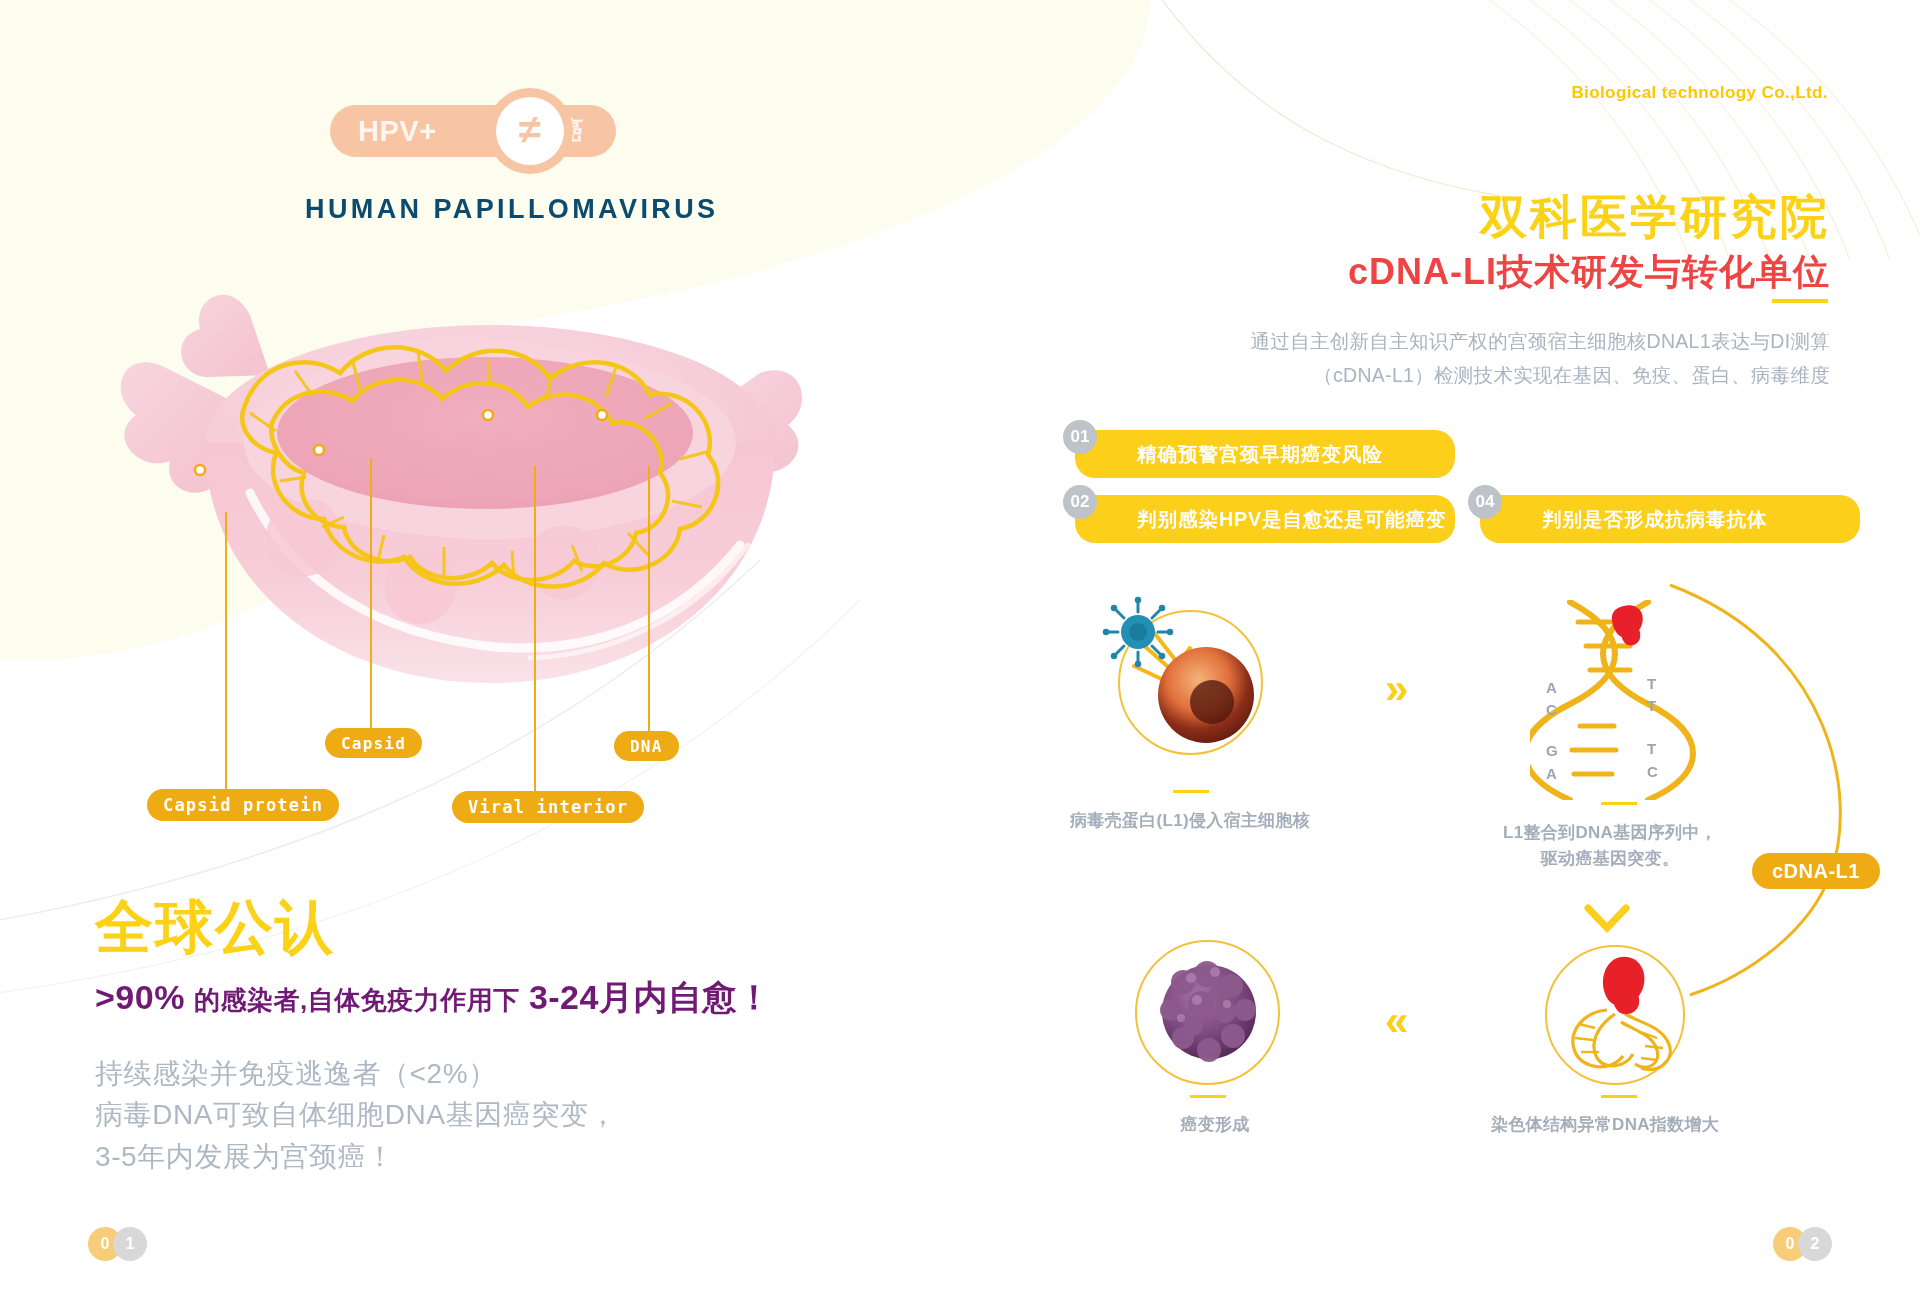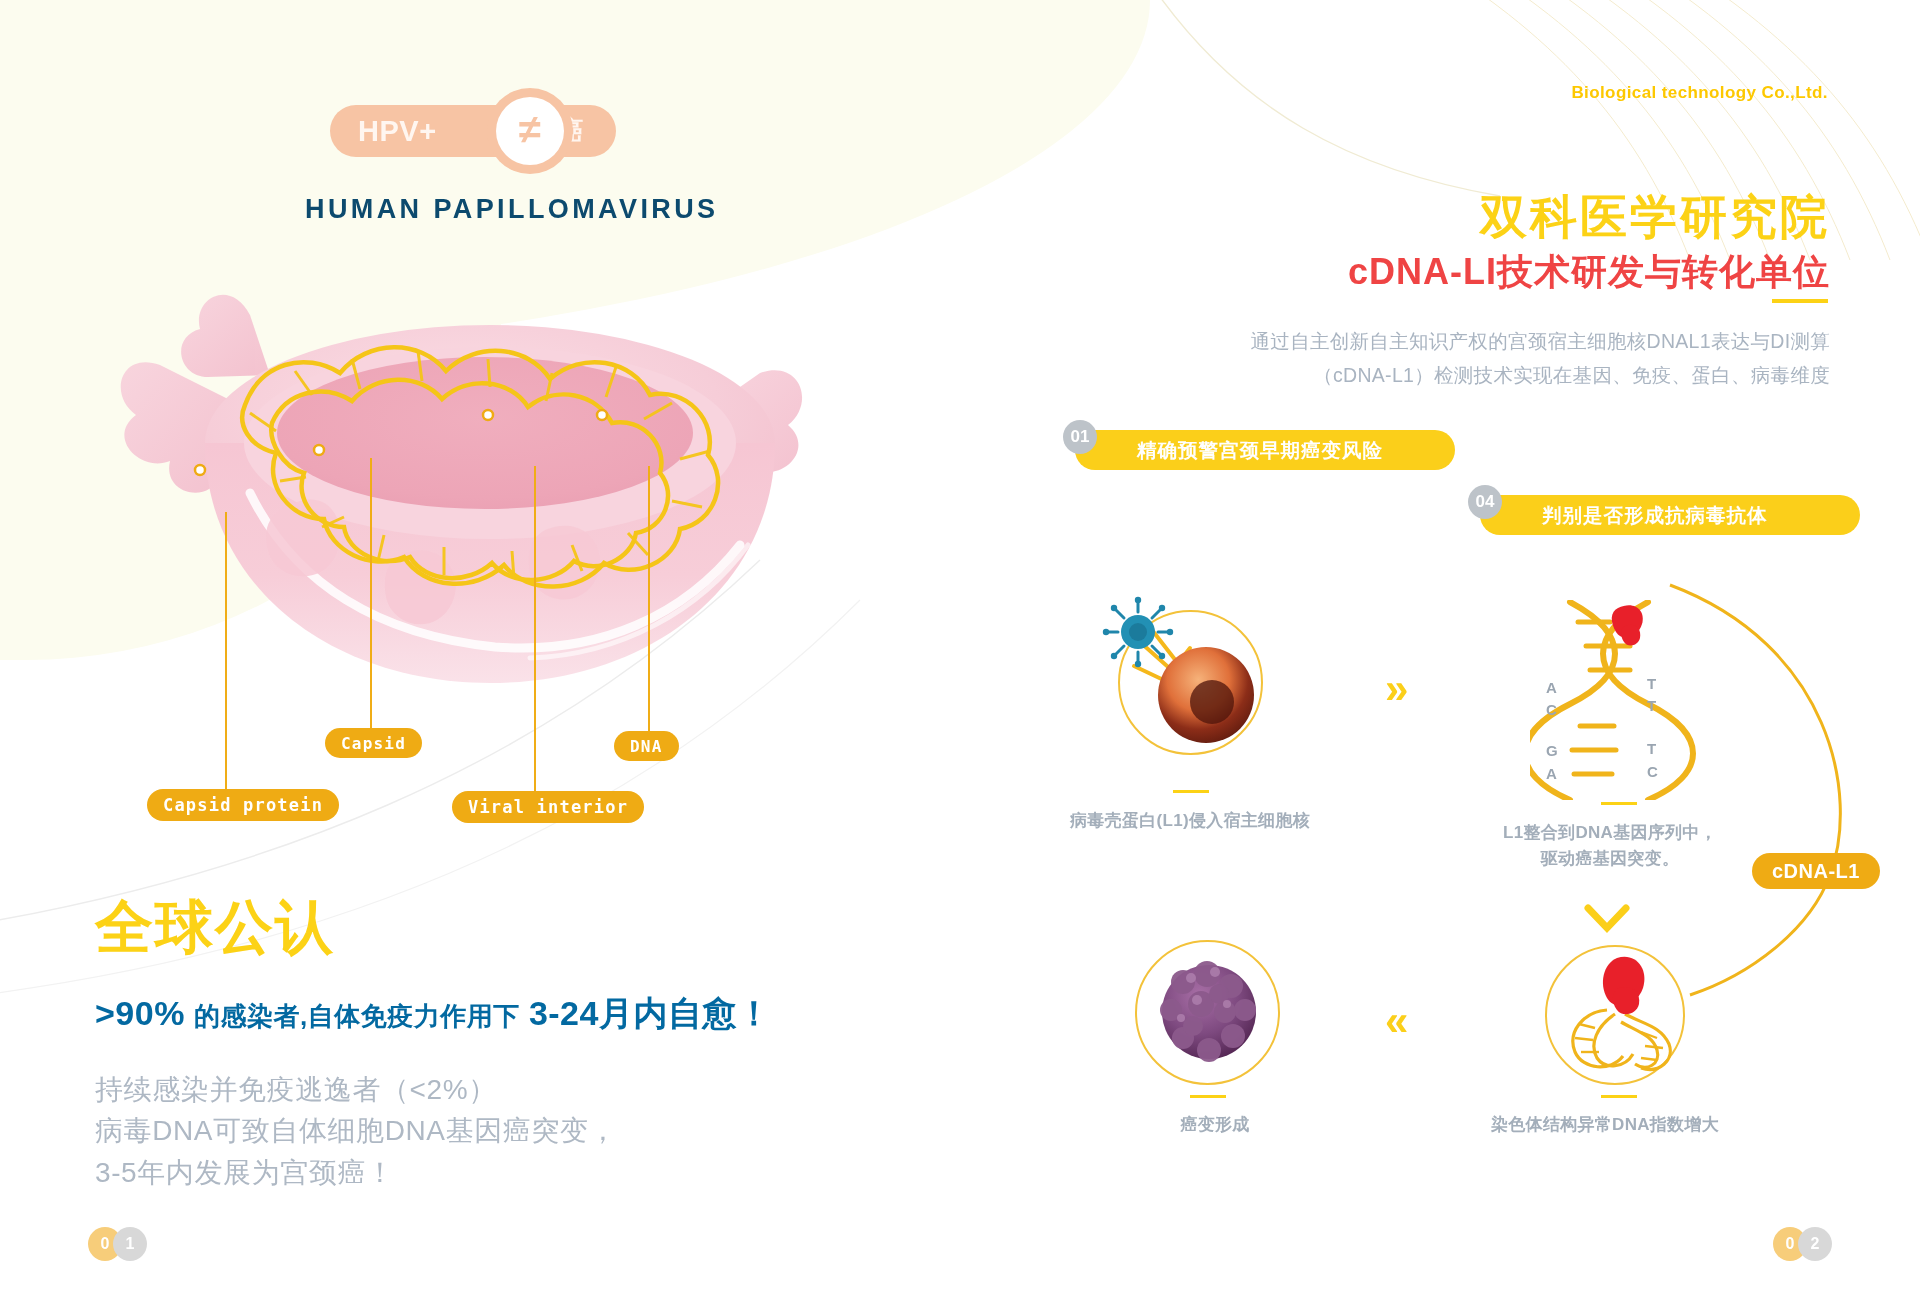--- a/index.html
+++ b/index.html
@@ -71,21 +71,21 @@
     font-family:"DejaVu Sans Mono", monospace; font-weight:bold;
   }
   .pill.sm { font-size:16px; height:30px; border-radius:15px;text-align:center; }
 
   
   .bl { position:absolute; left:95px; top:895px; z-index:4; }
   .bl-h1 {
     font-size:58px; font-weight:bold; color:#fcd216; letter-spacing:2px;
     line-height:1.1;
   }
-  .bl-h2 { margin-top:32px; font-size:31px; font-weight:bold; color:#0369a1; letter-spacing:.5px; white-space:nowrap; }
+  .bl-h2 { margin-top:16px; font-size:31px; font-weight:bold; color:#701a75; letter-spacing:.5px; white-space:nowrap; }
   .bl-h2 .big { font-size:34px; }
   .bl-h2 .mid { font-size:26px; }
   .bl-p {
     margin-top:32px; font-size:28px; font-weight:normal; color:#aeb8c4;
     line-height:1.48; letter-spacing:.6px;
   }
 
   
   .corp {
     position:absolute; right:92px; top:83px;
@@ -106,21 +106,21 @@
     background:#fcd216; z-index:5;
   }
   .r-desc {
     position:absolute; right:90px; top:325px; width:580px;
     text-align:right; font-size:19.5px; color:#a9b4c1; line-height:1.72;
     letter-spacing:.3px; z-index:5;
   }
 
   
   .feat {
-    position:absolute; height:40px; width:380px;
+    position:absolute; height:48px; width:380px;
     background:#fbcf1a; border-radius:20px;
     display:flex; align-items:center; z-index:4;
   }
   .feat-label {
     color:#ffffff; font-size:19.5px; font-weight:bold; letter-spacing:1px;
     padding-left:62px; white-space:nowrap;
   }
   .feat-num {
     position:absolute; left:-12px; top:-10px;
     width:34px; height:34px; border-radius:50%;
@@ -320,20 +320,24 @@
   <div class="r-rule"></div>
   <div class="r-desc">
     <div>通过自主创新自主知识产权的宫颈宿主细胞核DNAL1表达与DI测算</div>
     <div>（cDNA-L1）检测技术实现在基因、免疫、蛋白、病毒维度</div>
   </div>
 
   <div class="feat" style="left:1075px; top:430px;">
     <span class="feat-num">01</span>
     <span class="feat-label">精确预警宫颈早期癌变风险</span>
   </div>
+  <div class="feat" style="left:1075px; top:495px;">
+    <span class="feat-num">02</span>
+    <span class="feat-label">判别感染HPV是自愈还是可能癌变</span>
+  </div>
   <div class="feat" style="left:1480px; top:495px;">
     <span class="feat-num">04</span>
     <span class="feat-label">判别是否形成抗病毒抗体</span>
   </div>
 
   <div class="proc-circle" style="left:1118px; top:610px; width:145px; height:145px;"></div>
   <svg style="position:absolute;left:1090px;top:590px;z-index:4;" width="210" height="190">
     <defs>
       <radialGradient id="nuc" cx="42%" cy="34%" r="72%">
         <stop offset="0%" stop-color="#f6b27a"></stop>

